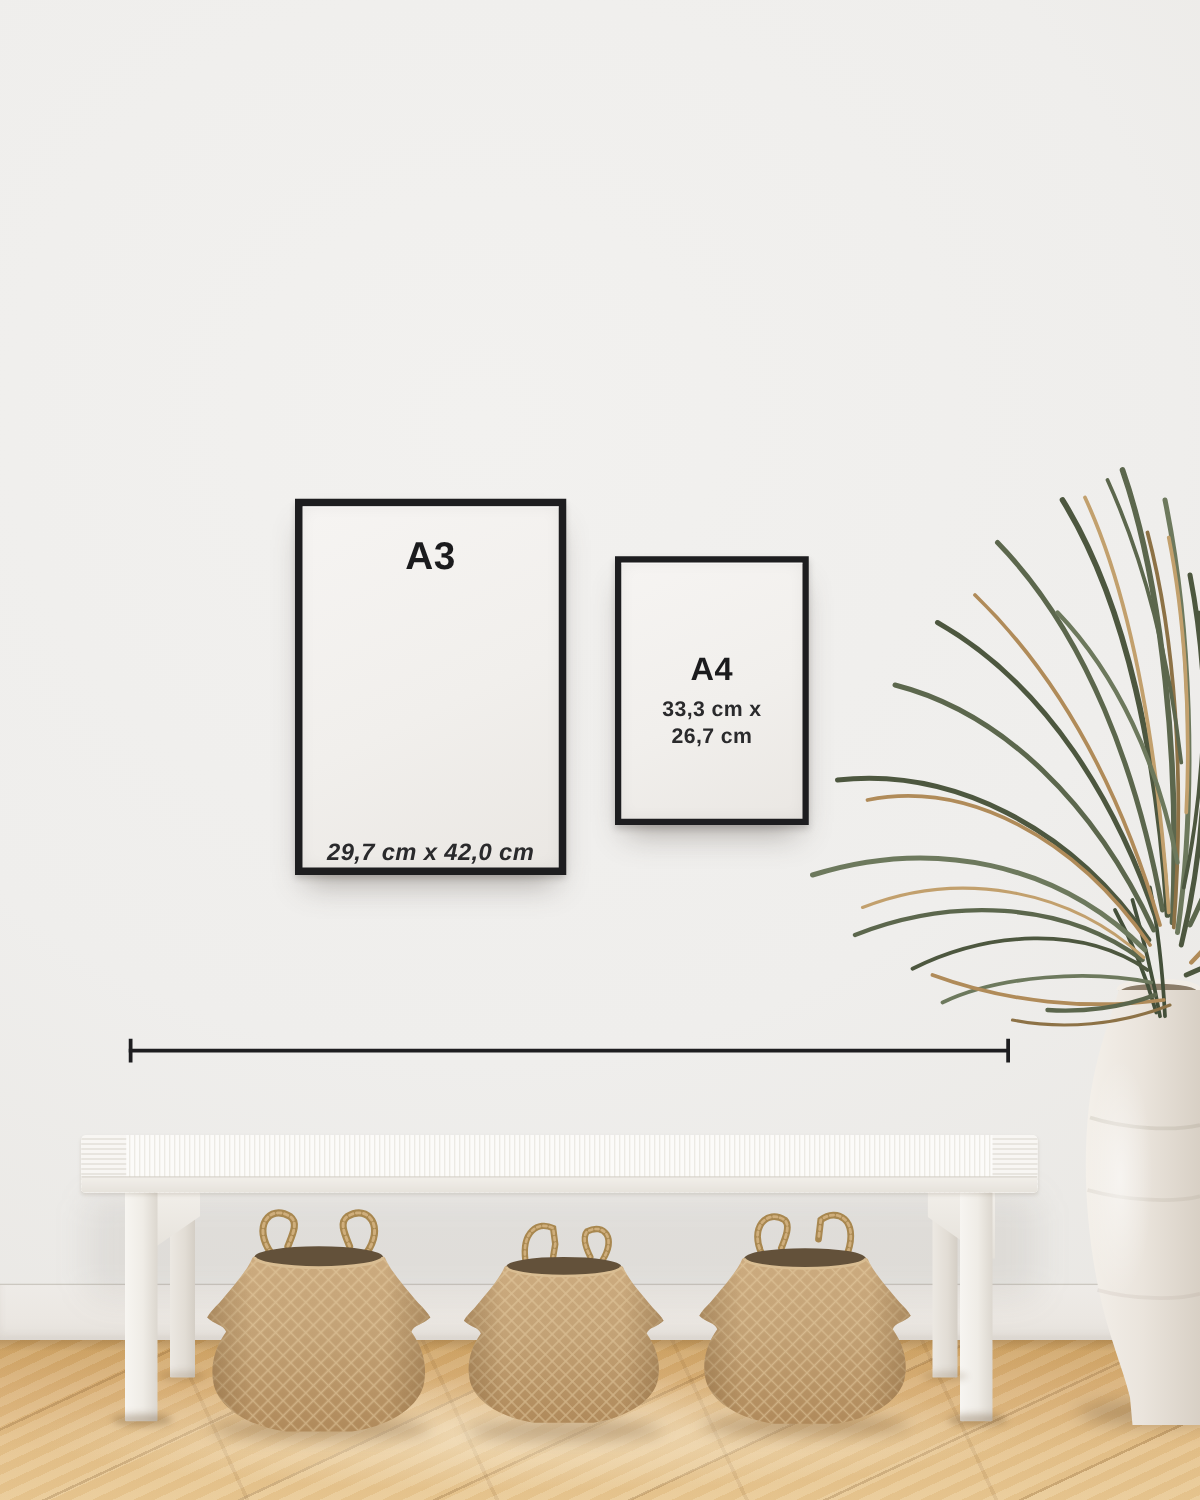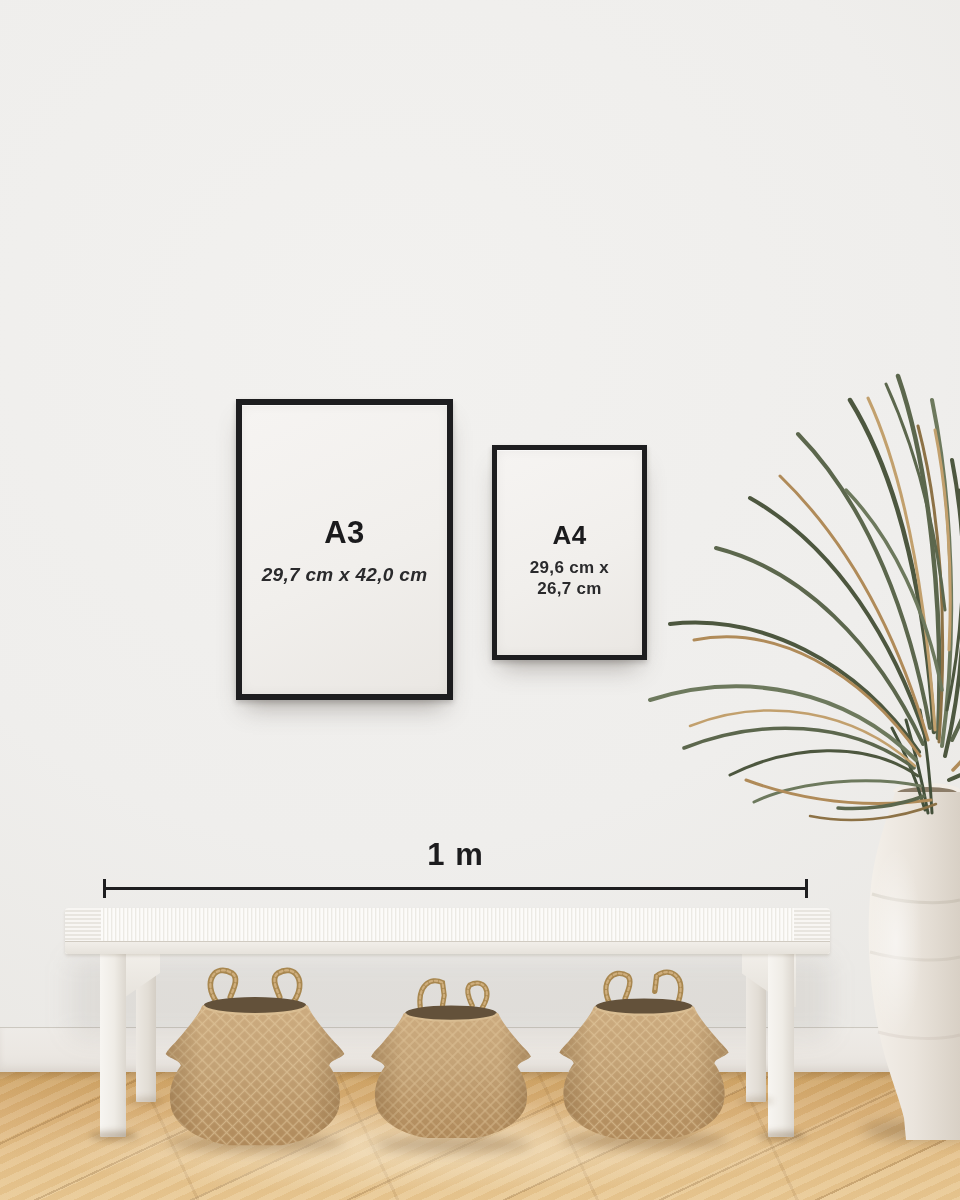--- a/index.html
+++ b/index.html
@@ -36,21 +36,21 @@
     box-shadow:0 3px 5px rgba(60,55,50,.22), 0 15px 24px -9px rgba(80,72,64,.42);
   }
   .frame-a3{left:236px; top:399px; width:217px; height:301px; padding:6px;}
   .frame-a4{left:492px; top:445px; width:155px; height:215px; padding:5px;}
   .paper{
     width:100%; height:100%;
     background:linear-gradient(155deg,#f6f4f2 0%,#f1efec 55%,#eae7e3 100%);
     box-shadow:inset 0 1px 0 rgba(255,255,255,.55), inset 0 0 12px rgba(0,0,0,.05);
     display:flex; flex-direction:column; align-items:center; justify-content:center; text-align:center;
   }
-  .frame-a3 .paper{padding-top:3px; gap:16px;}
+  .frame-a3 .paper{padding-top:24px; gap:16px;justify-content:space-between;}
   .frame-a4 .paper{padding-top:16px; gap:9px;}
   .frame-label{font-weight:bold; color:#1b1b1d; letter-spacing:.5px; line-height:1;}
   .frame-a3 .frame-label{font-size:31px;}
   .frame-a4 .frame-label{font-size:26px;}
   .frame-size{font-weight:bold; color:#2a2a2c; letter-spacing:.3px;}
   .frame-a3 .frame-size{font-size:19px;font-style:italic;}
   .frame-a4 .frame-size{font-size:17px; line-height:1.25;}
 
   
   .scale-bar{position:absolute; left:103px; top:839px; width:705px;}
@@ -110,28 +110,27 @@
     <div class="paper">
       <div class="frame-label">A3</div>
       <div class="frame-size">29,7 cm x 42,0 cm</div>
     </div>
   </div>
 
   <div class="frame frame-a4">
     <div class="paper">
       <div class="frame-label">A4</div>
       <div class="frame-size">
-        <div>29,6 cm x</div>
+        <div>33,3 cm x</div>
         <div>26,7 cm</div>
       </div>
     </div>
   </div>
 
   <div class="scale-bar">
-    <div class="scale-label">1 m</div>
     <div class="scale-line">
       <span class="scale-tick left"></span>
       <span class="scale-tick right"></span>
     </div>
   </div>
 
   <div class="vase-shadow" style="left:862px; top:1120px; width:120px; height:20px;"></div>
   <svg class="obj" style="left:858px; top:782px;" width="102" height="360" viewBox="0 0 102 360">
     <defs>
       <linearGradient id="vaseG" x1="0" y1="0" x2="1" y2="0">

